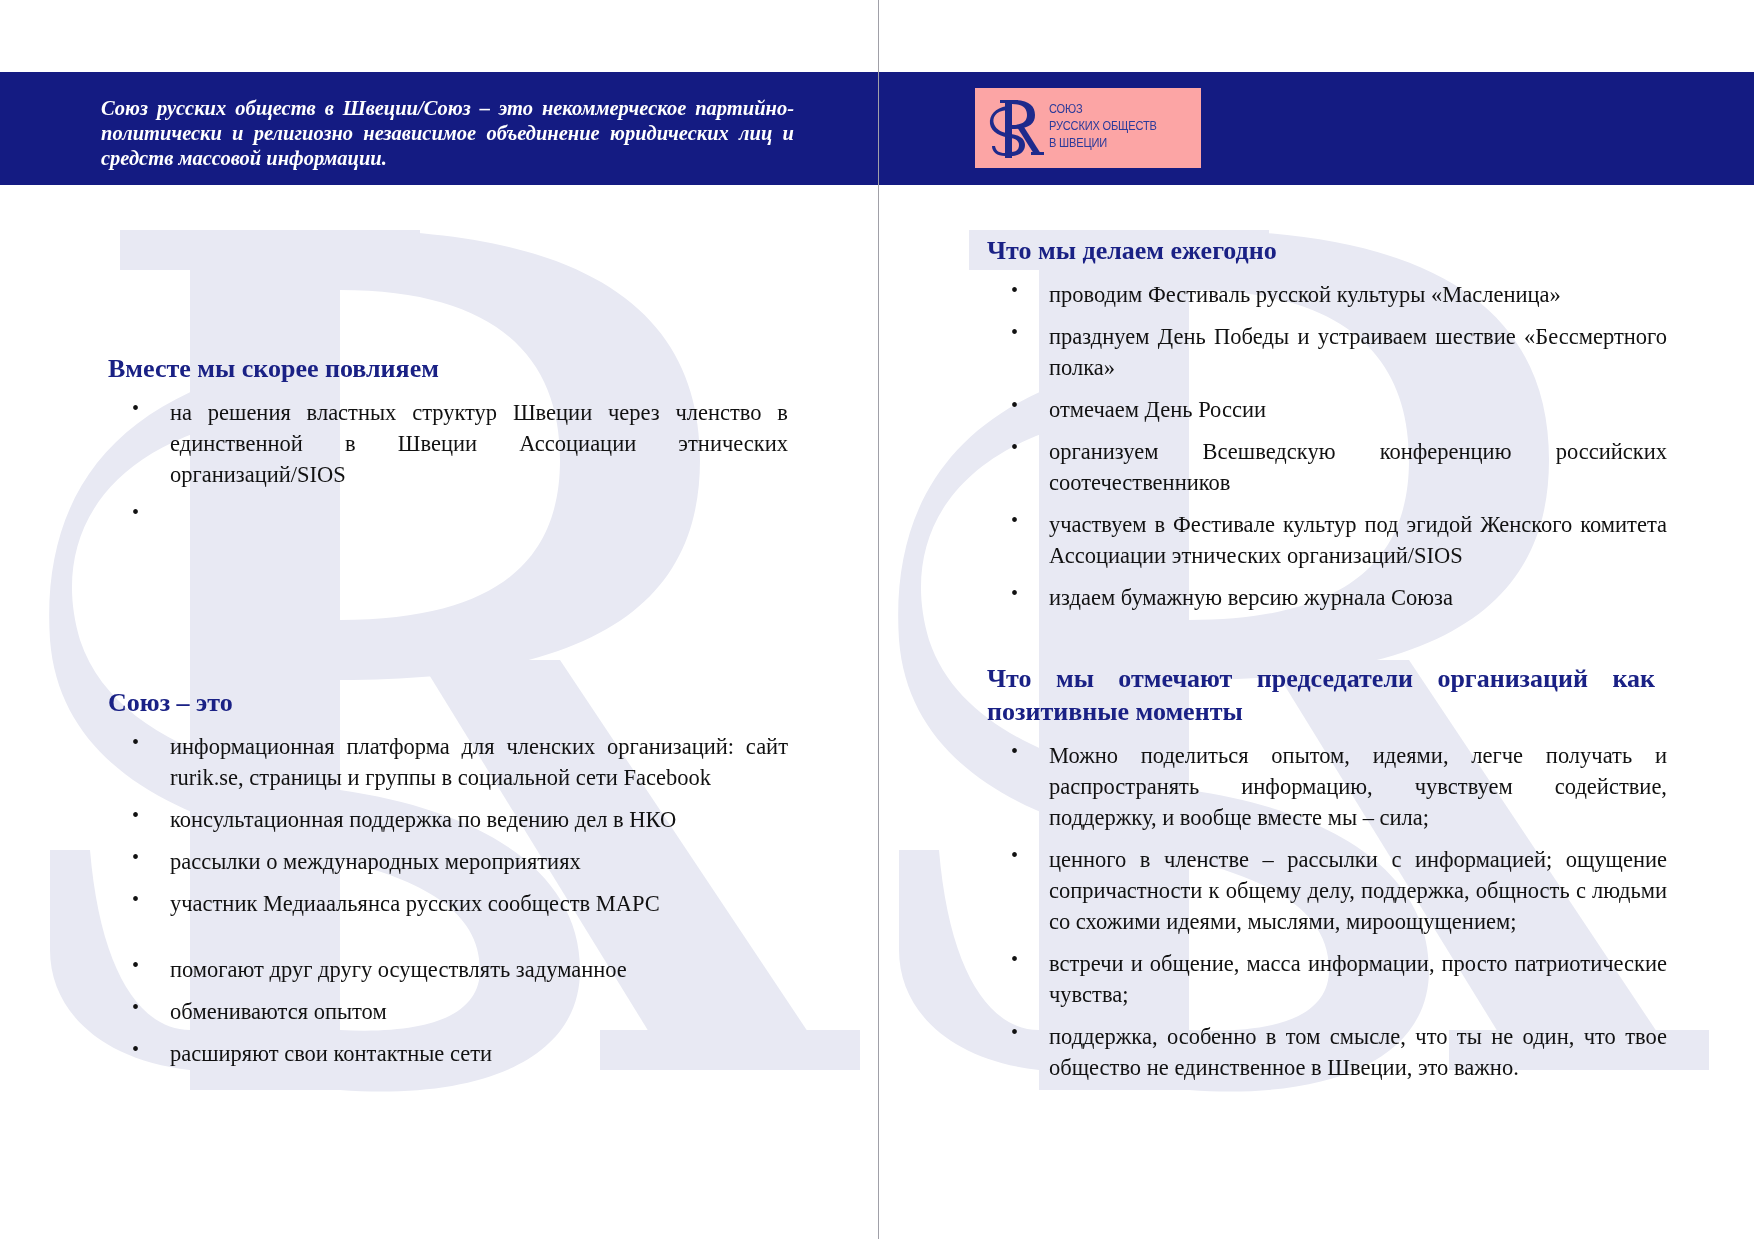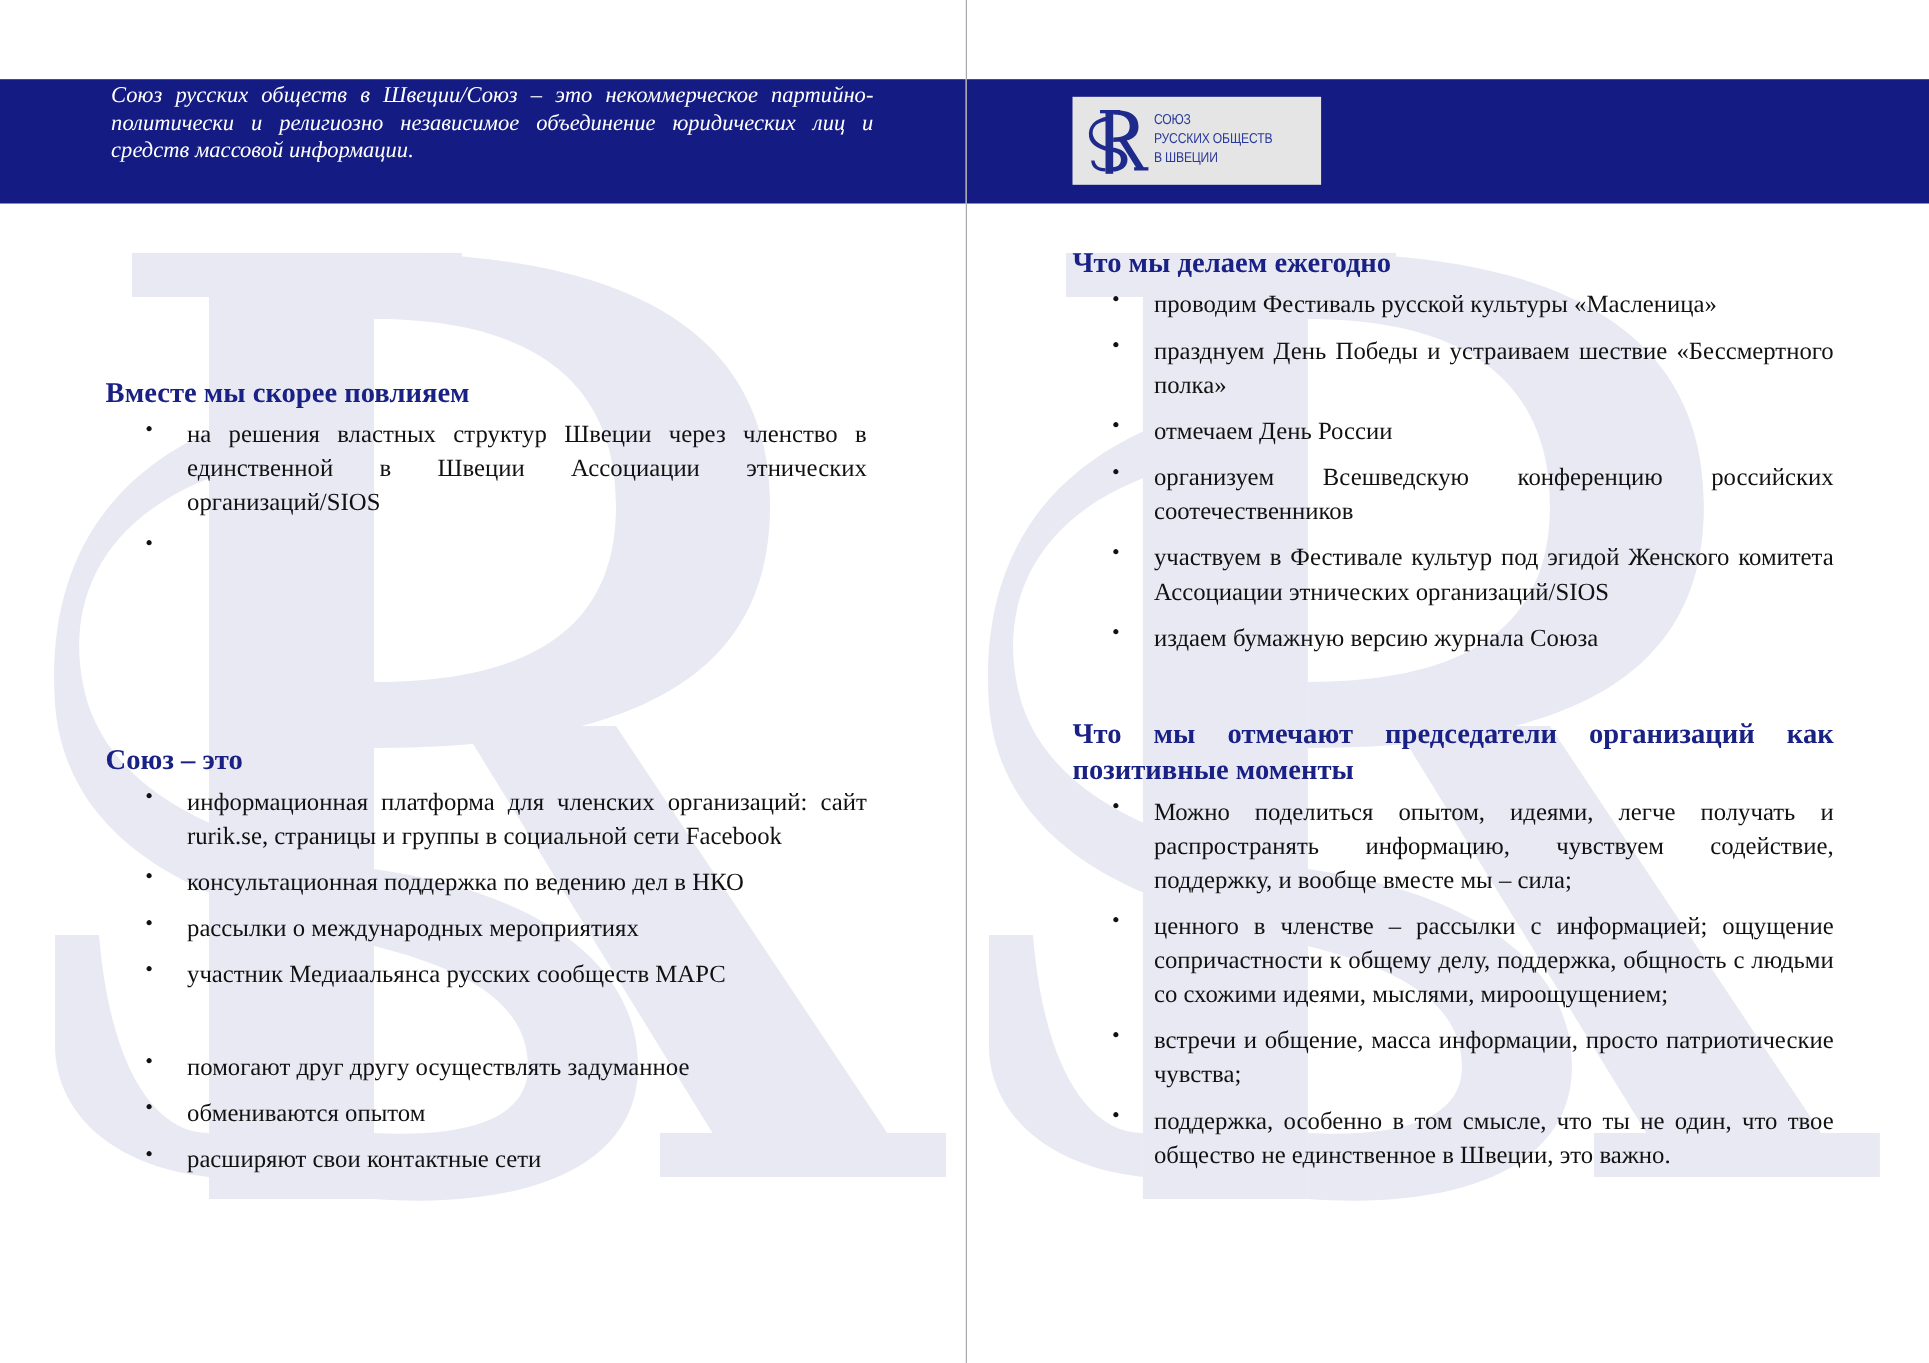--- a/index.html
+++ b/index.html
@@ -8,42 +8,42 @@
       background: #ffffff;
       font-family: "Liberation Serif", "DejaVu Serif", serif;
       color: #111111;
     }
     .page { position: absolute; top: 0; height: 1239px; overflow: hidden; }
     .page-left { left: 0; width: 878px; }
     .page-right { left: 879px; width: 875px; }
     .divider { position: absolute; left: 878px; top: 0; width: 1px; height: 1239px; background: #a0a0a8; z-index: 5; }
     .band { position: absolute; left: 0; right: 0; top: 72px; height: 113px; background: #141b82; }
     .band-text {
-      position: absolute; left: 101px; top: 75px; width: 693px;
+      position: absolute; left: 101px; top: 96px; width: 693px;
       color: #ffffff; font-style: italic; font-size: 20.5px; line-height: 25px;
-      text-align: justify; font-family: "Liberation Serif", serif;
+      text-align: justify; font-family: "Liberation Serif", serif; font-weight: bold;
     }
     .logo-box {
       position: absolute; left: 96px; top: 88px; width: 226px; height: 80px;
-      background: #e5e5e5;
+      background: #fca5a5;
     }
     .logo-mark { position: absolute; left: 14px; top: 8px; width: 56px; height: 66px; }
     .logo-text {
       position: absolute; left: 74px; top: 12px; color: #2a3a9a;
       font-family: "Liberation Sans", sans-serif; font-size: 13px; line-height: 17px;
       letter-spacing: -0.2px; transform: scaleX(0.85); transform-origin: left top;
     }
     .logo-text div { white-space: nowrap; }
     .watermark { position: absolute; z-index: 0; }
     .content { position: absolute; z-index: 2; }
     .left-content { left: 96px; top: 0; width: 692px; }
     .right-content { left: 96px; top: 0; width: 692px; }
     .section { position: absolute; left: 0; width: 692px; }
     h2 {
-      margin: 0; color: #1a2185; font-weight: bold; font-size: 26px; line-height: 33px;
+      margin: 12px; color: #1a2185; font-weight: bold; font-size: 26px; line-height: 33px;
       font-family: "Liberation Serif", serif; text-align: justify;
     }
     ul { list-style: none; margin: 6px 0 0 0; padding: 0; }
     li { position: relative; padding-left: 74px; font-size: 22.5px; line-height: 31px; text-align: justify; margin-bottom: 11px; }
     li .bullet { position: absolute; left: 36px; top: -4px; font-size: 20px; }
   </style>
 </head>
 <body>
 
 <div class="divider"></div>

